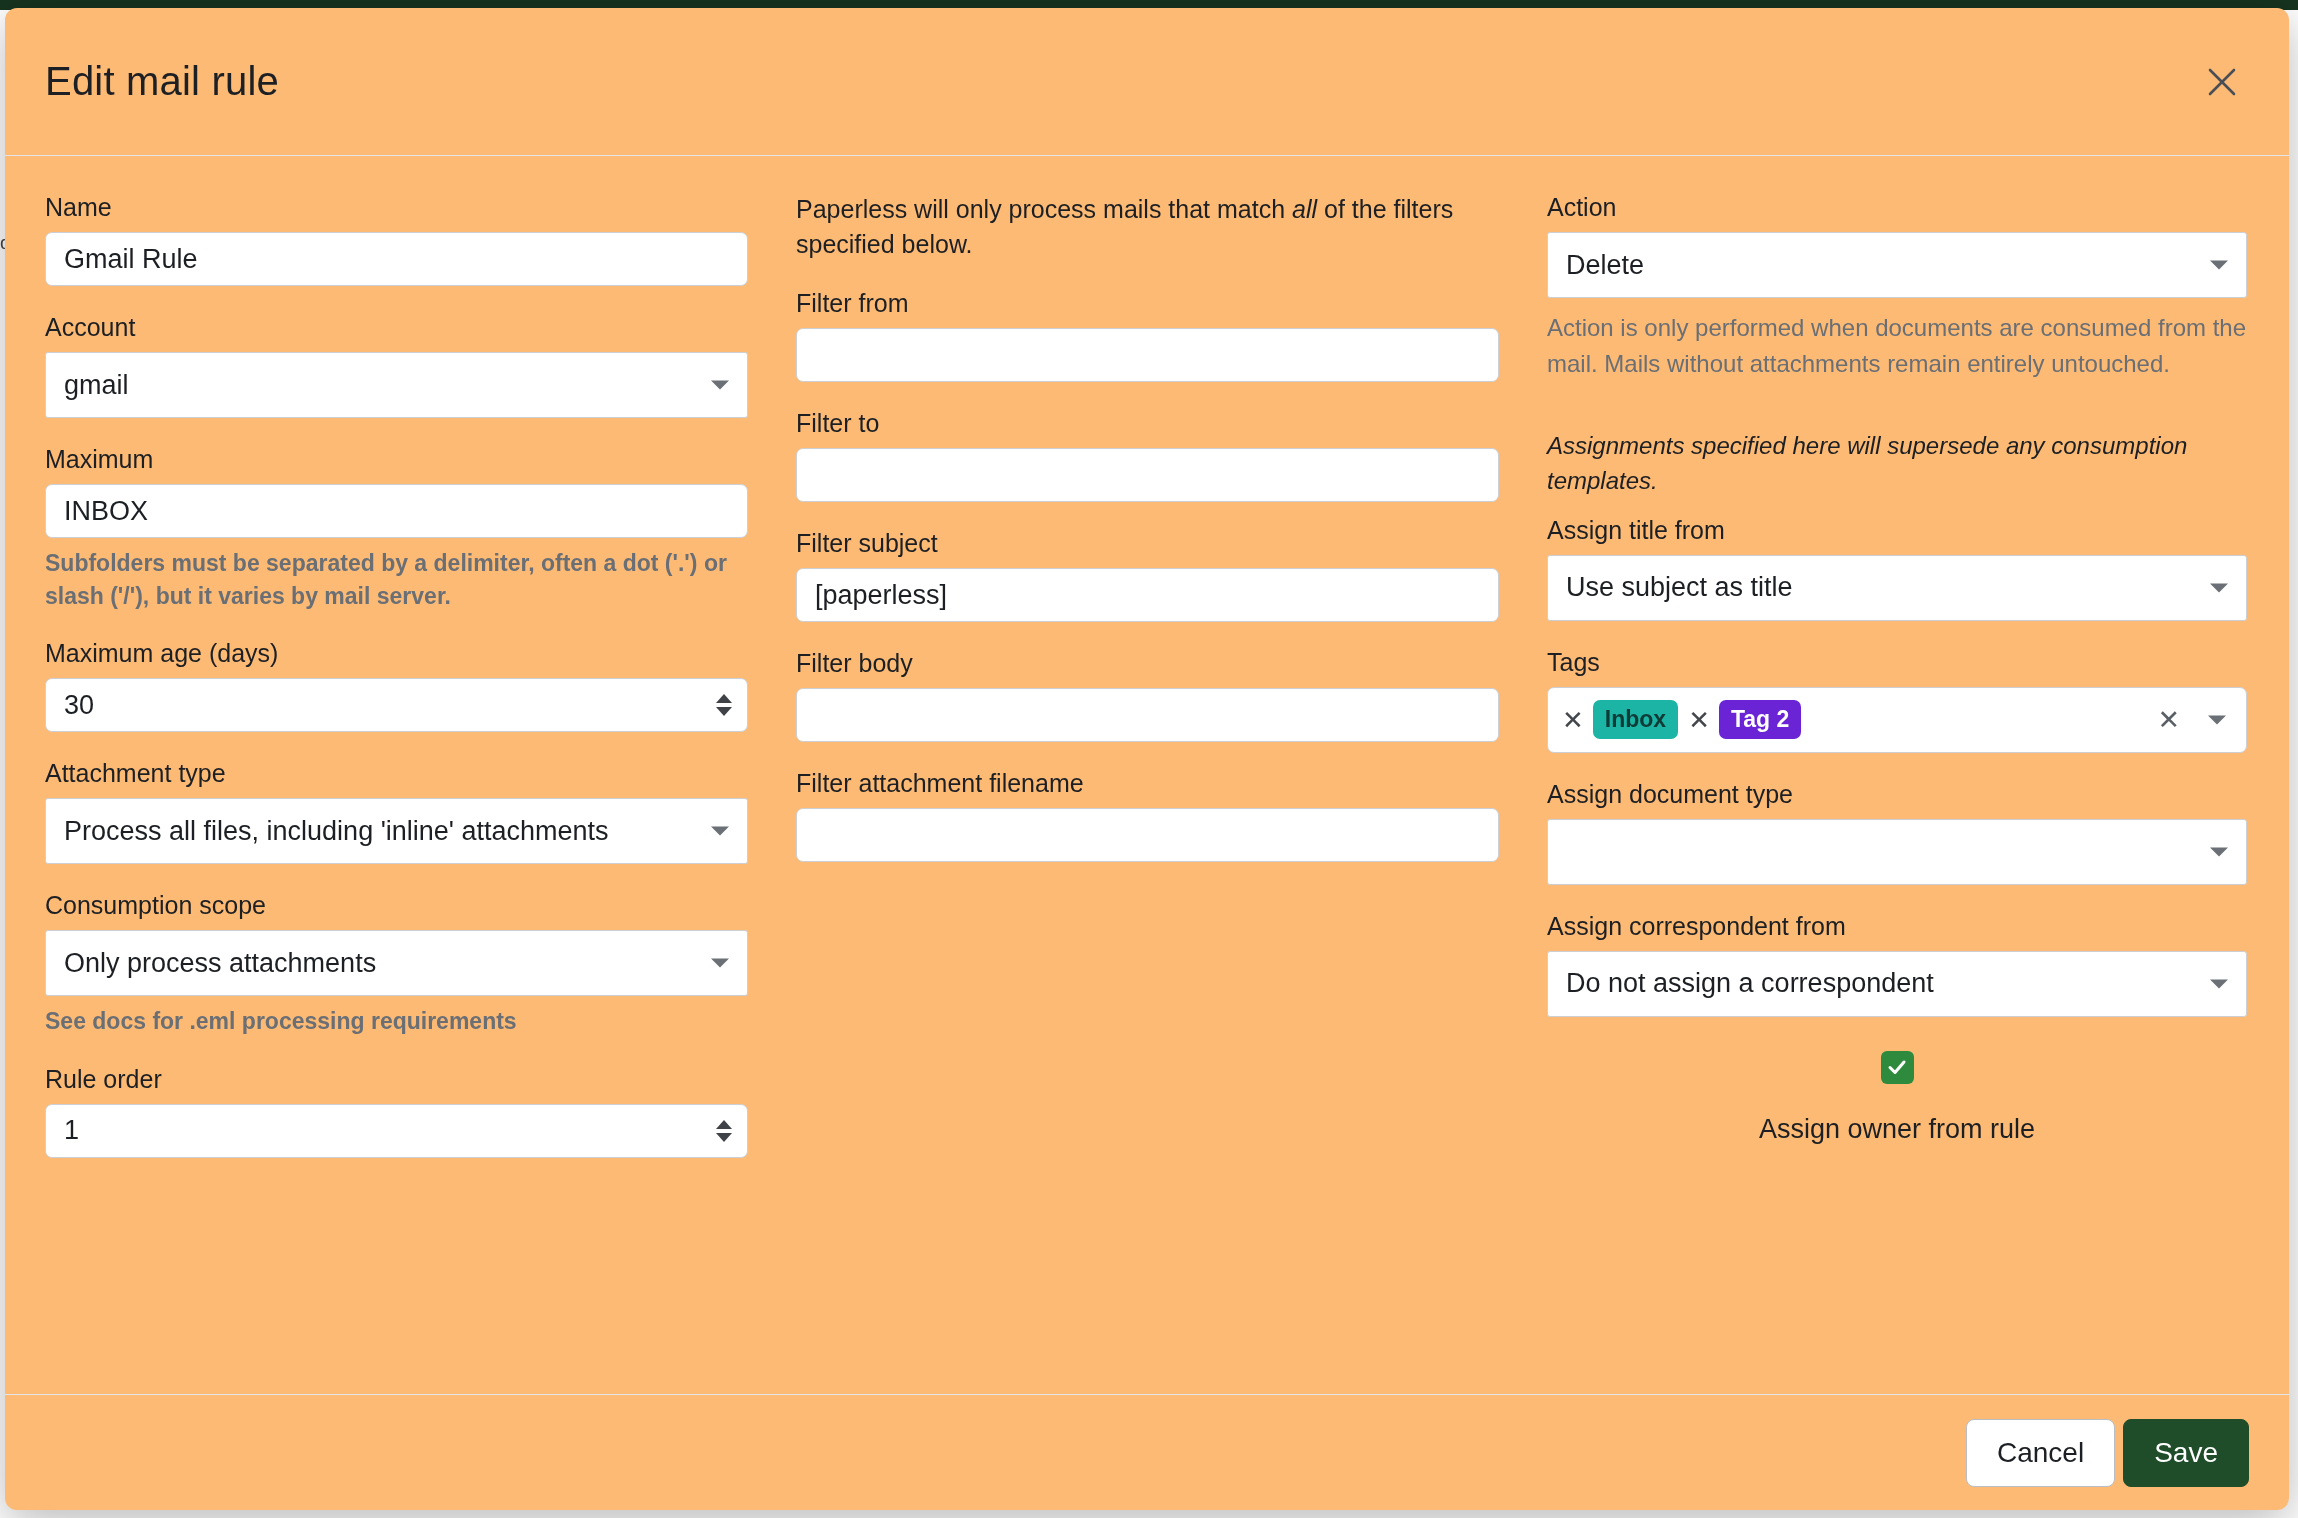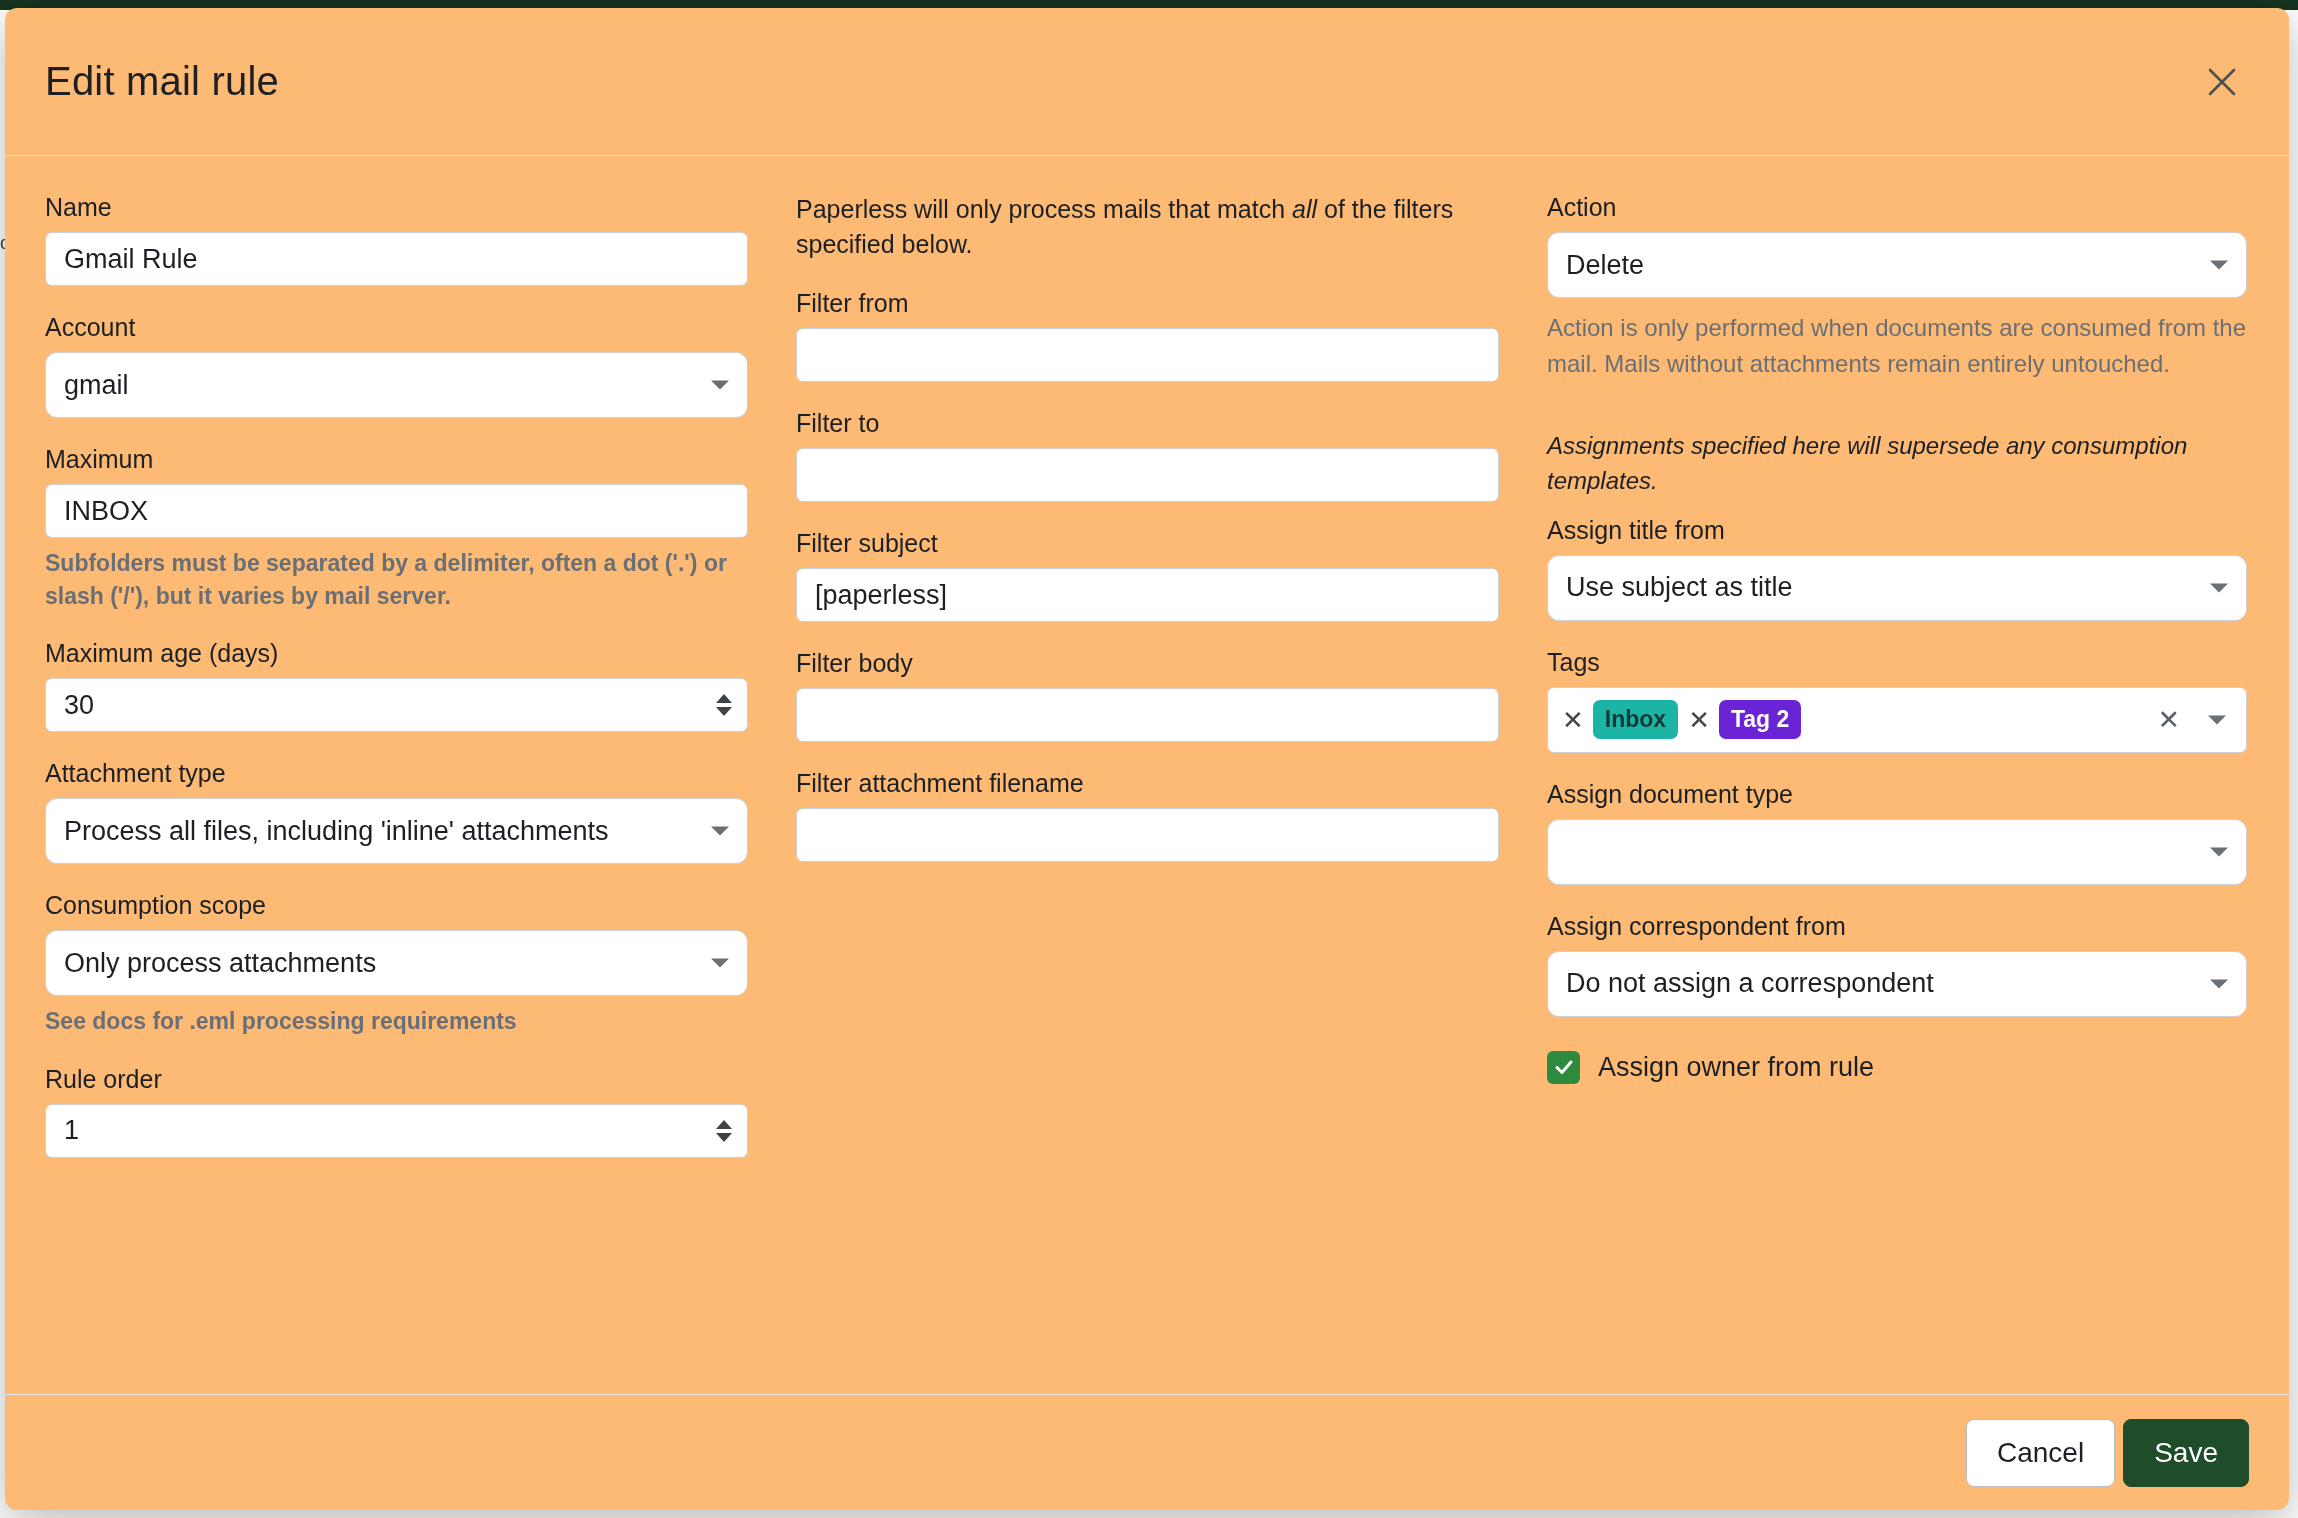--- a/index.html
+++ b/index.html
@@ -113,21 +113,21 @@
     font-family: "Liberation Sans", sans-serif;
     display: flex;
     align-items: center;
   }
 
   .select {
     position: relative;
     width: 100%;
     height: 66px;
     border: 1px solid #ccd0d4;
-    border-radius: 12px;
+    border-radius: 3px;
     background: #fff;
     font-size: 27px;
     color: #1c1f23;
     padding: 0 52px 0 18px;
     display: flex;
     align-items: center;
     cursor: pointer;
   }
   .select .caret {
     position: absolute;
@@ -241,22 +241,23 @@
     transform: translateY(-50%);
     width: 0; height: 0;
     border-left: 9px solid transparent;
     border-right: 9px solid transparent;
     border-top: 9px solid #6b7076;
   }
 
   .checkbox-row {
     display: flex;
     align-items: center;
-    gap: 18px;
+    gap: 30px;
     margin-top: 34px;
+    flex-direction: column;
   }
   .checkbox {
     width: 33px;
     height: 33px;
     border-radius: 6px;
     background: #2e8b3d;
     display: flex;
     align-items: center;
     justify-content: center;
     cursor: pointer;

